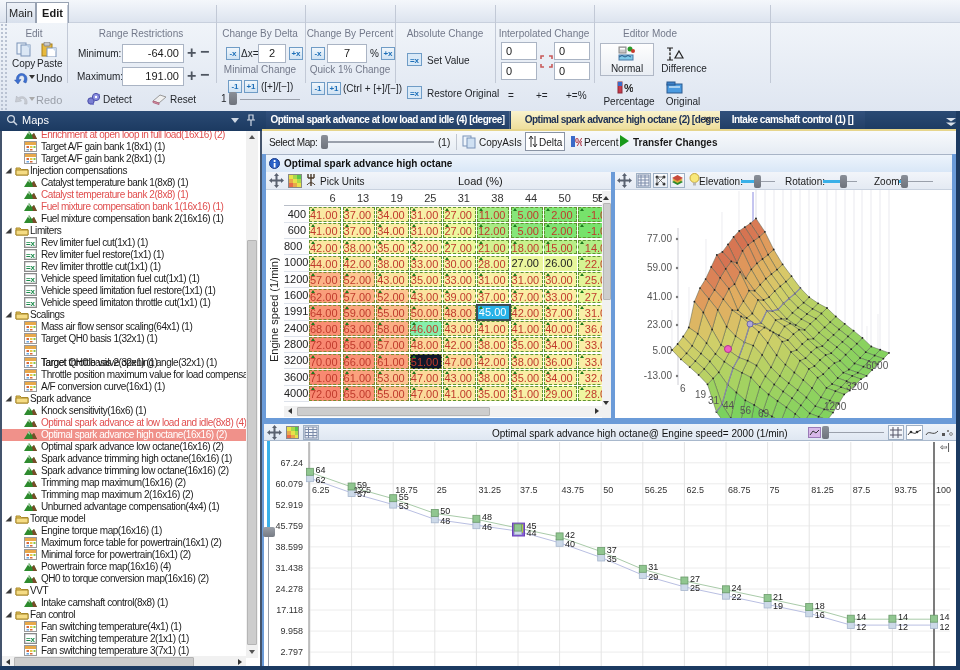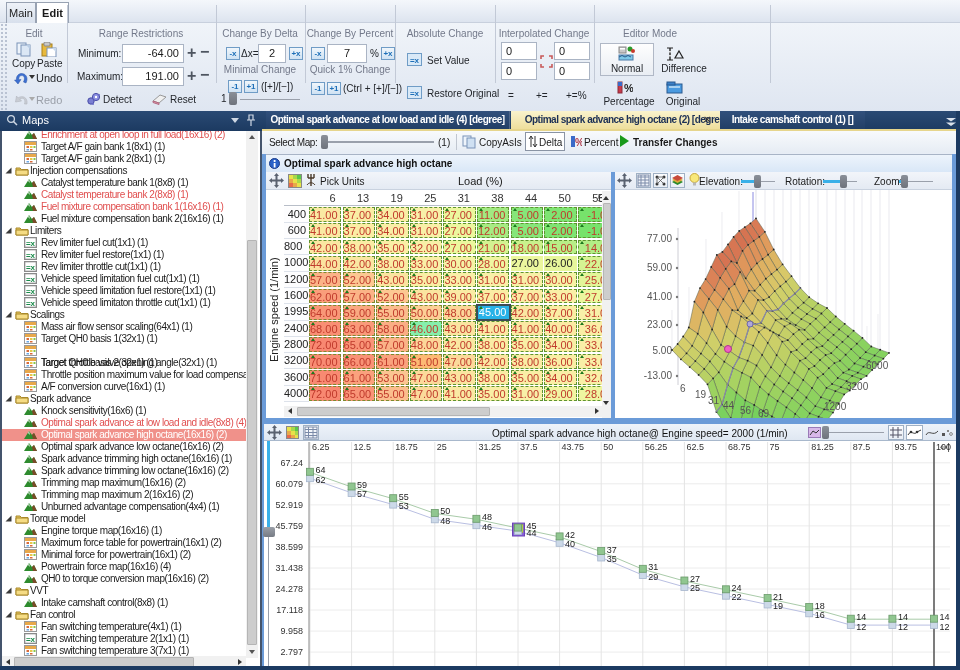--- a/index.html
+++ b/index.html
@@ -29,21 +29,21 @@
 #tbl-toolbar{position:absolute;left:266px;top:172px;width:345px;height:18px;background:linear-gradient(#f2f5fa,#e4eaf3);border-bottom:1px solid #c9d2df;}
 #td-toolbar{position:absolute;left:615px;top:172px;width:337px;height:18px;background:linear-gradient(#f2f5fa,#e4eaf3);border-bottom:1px solid #c9d2df;}
 .bluev{position:absolute;background:#6b9bd8;}
 .hnum{position:absolute;font-size:11px;color:#333;text-align:right;}
 .rowlab{position:absolute;font-size:11px;color:#222;text-align:right;background:#fdfdfe;border-bottom:1px solid #dde2ea;line-height:15px;}
 .cell{position:absolute;font-size:11px;text-align:right;color:#c23a2a;line-height:14px;}
 .cell .arr{position:absolute;left:1px;top:0;width:0;height:0;border-left:2.5px solid transparent;border-right:2.5px solid transparent;border-bottom:3.5px solid #1e7a1e;}
 #bottombar{position:absolute;left:264px;top:424px;width:692px;height:17px;background:linear-gradient(#eef3fa,#dfe7f2);border-bottom:1px solid #a8b8cc;}
 #chartarea{position:absolute;left:264px;top:441px;width:692px;height:225px;background:#fff;}
 .toolbox{position:absolute;border:1px solid #9fb0c4;background:linear-gradient(#fbfcfe,#e9eef5);}
-.xlab{position:absolute;font-size:9px;color:#333;}
+.xlab{position:absolute;font-size:9px;color:#333;margin-top:43px;}
 .ylab{position:absolute;font-size:9px;color:#333;text-align:right;}
 </style></head><body>
 
 <div id="tabrow">
     <div id="tab-main" class="rtab">Main</div>
     <div id="tab-edit" class="rtab">Edit</div>
   </div>
 <div id="ribbon">
     <div class="dots"></div>
   </div>
@@ -642,21 +642,21 @@
 <div class="rowlab" style="left:284px;top:288.0px;width:25px;height:16.3px;padding-right:3px;">1600</div>
 <div class="cell" style="left:309.0px;top:288.5px;width:32.4px;height:14.9px;background:rgb(250,158,123);border:1px dashed #7c8a2e;color:#c03a2c;padding-right:3px;"><span class="arr"></span>62.00</div>
 <div class="cell" style="left:342.6px;top:288.5px;width:32.4px;height:14.9px;background:rgb(251,179,135);border:1px dashed #7c8a2e;color:#c03a2c;padding-right:3px;"><span class="arr"></span>57.00</div>
 <div class="cell" style="left:376.2px;top:288.5px;width:32.4px;height:14.9px;background:rgb(252,200,146);border:1px dashed #7c8a2e;color:#c03a2c;padding-right:3px;"><span class="arr"></span>52.00</div>
 <div class="cell" style="left:409.8px;top:288.5px;width:32.4px;height:14.9px;background:rgb(250,228,160);border:1px dashed #5f9430;color:#c03a2c;padding-right:3px;"><span class="arr"></span>43.00</div>
 <div class="cell" style="left:443.4px;top:288.5px;width:32.4px;height:14.9px;background:rgb(250,235,164);border:1px dashed #5f9430;color:#c03a2c;padding-right:3px;"><span class="arr"></span>39.00</div>
 <div class="cell" style="left:477.0px;top:288.5px;width:32.4px;height:14.9px;background:rgb(250,237,164);border:1px dashed #5f9430;color:#c03a2c;padding-right:3px;"><span class="arr"></span>37.00</div>
 <div class="cell" style="left:510.6px;top:288.5px;width:32.4px;height:14.9px;background:rgb(250,237,164);border:1px dashed #5f9430;color:#c03a2c;padding-right:3px;"><span class="arr"></span>37.00</div>
 <div class="cell" style="left:544.2px;top:288.5px;width:32.4px;height:14.9px;background:rgb(249,239,167);border:1px dashed #5f9430;color:#c03a2c;padding-right:3px;"><span class="arr"></span>33.00</div>
 <div class="cell" style="left:577.8px;top:288.5px;width:32.4px;height:14.9px;background:rgb(236,247,158);border:1px dashed #5f9430;color:#c03a2c;padding-right:3px;"><span class="arr"></span>27.0</div>
-<div class="rowlab" style="left:284px;top:304.3px;width:25px;height:16.3px;padding-right:3px;">1995</div>
+<div class="rowlab" style="left:284px;top:304.3px;width:25px;height:16.3px;padding-right:3px;">1991</div>
 <div class="cell" style="left:309.0px;top:304.8px;width:32.4px;height:14.9px;background:rgb(249,151,120);border:1px dashed #7c8a2e;color:#c03a2c;padding-right:3px;"><span class="arr"></span>64.00</div>
 <div class="cell" style="left:342.6px;top:304.8px;width:32.4px;height:14.9px;background:rgb(250,169,129);border:1px dashed #7c8a2e;color:#c03a2c;padding-right:3px;"><span class="arr"></span>59.00</div>
 <div class="cell" style="left:376.2px;top:304.8px;width:32.4px;height:14.9px;background:rgb(251,189,141);border:1px dashed #7c8a2e;color:#c03a2c;padding-right:3px;"><span class="arr"></span>55.00</div>
 <div class="cell" style="left:409.8px;top:304.8px;width:32.4px;height:14.9px;background:rgb(252,208,150);border:1px dashed #7c8a2e;color:#c03a2c;padding-right:3px;"><span class="arr"></span>50.00</div>
 <div class="cell" style="left:443.4px;top:304.8px;width:32.4px;height:14.9px;background:rgb(252,214,153);border:1px dashed #5f9430;color:#c03a2c;padding-right:3px;"><span class="arr"></span>48.00</div>
 <div class="cell" style="left:476.0px;top:303.8px;width:35.4px;height:16.9px;background:#27b2e8;border:2px solid #3c4c55;color:#fff;padding-right:3px;line-height:13px;"><span class="arr"></span>45.00</div>
 <div class="cell" style="left:510.6px;top:304.8px;width:32.4px;height:14.9px;background:rgb(250,231,162);border:1px dashed #5f9430;color:#c03a2c;padding-right:3px;"><span class="arr"></span>42.00</div>
 <div class="cell" style="left:544.2px;top:304.8px;width:32.4px;height:14.9px;background:rgb(250,237,164);border:1px dashed #5f9430;color:#c03a2c;padding-right:3px;"><span class="arr"></span>37.00</div>
 <div class="cell" style="left:577.8px;top:304.8px;width:32.4px;height:14.9px;background:rgb(248,240,168);border:1px dashed #5f9430;color:#c03a2c;padding-right:3px;"><span class="arr"></span>31.0</div>
 <div class="rowlab" style="left:284px;top:320.6px;width:25px;height:16.3px;padding-right:3px;">2400</div>
@@ -676,21 +676,21 @@
 <div class="cell" style="left:409.8px;top:337.4px;width:32.4px;height:14.9px;background:rgb(252,214,153);border:1px dashed #5f9430;color:#c03a2c;padding-right:3px;"><span class="arr"></span>48.00</div>
 <div class="cell" style="left:443.4px;top:337.4px;width:32.4px;height:14.9px;background:rgb(250,231,162);border:1px dashed #5f9430;color:#c03a2c;padding-right:3px;"><span class="arr"></span>42.00</div>
 <div class="cell" style="left:477.0px;top:337.4px;width:32.4px;height:14.9px;background:rgb(250,236,164);border:1px dashed #5f9430;color:#c03a2c;padding-right:3px;"><span class="arr"></span>38.00</div>
 <div class="cell" style="left:510.6px;top:337.4px;width:32.4px;height:14.9px;background:rgb(249,238,165);border:1px dashed #5f9430;color:#c03a2c;padding-right:3px;"><span class="arr"></span>35.00</div>
 <div class="cell" style="left:544.2px;top:337.4px;width:32.4px;height:14.9px;background:rgb(249,238,166);border:1px dashed #5f9430;color:#c03a2c;padding-right:3px;"><span class="arr"></span>34.00</div>
 <div class="cell" style="left:577.8px;top:337.4px;width:32.4px;height:14.9px;background:rgb(249,239,167);border:1px dashed #5f9430;color:#c03a2c;padding-right:3px;"><span class="arr"></span>33.0</div>
 <div class="rowlab" style="left:284px;top:353.2px;width:25px;height:16.3px;padding-right:3px;">3200</div>
 <div class="cell" style="left:309.0px;top:353.7px;width:32.4px;height:14.9px;background:rgb(248,139,115);border:1px dashed #7c8a2e;color:#c03a2c;padding-right:3px;"><span class="arr"></span>70.00</div>
 <div class="cell" style="left:342.6px;top:353.7px;width:32.4px;height:14.9px;background:rgb(249,146,118);border:1px dashed #7c8a2e;color:#c03a2c;padding-right:3px;"><span class="arr"></span>66.00</div>
 <div class="cell" style="left:376.2px;top:353.7px;width:32.4px;height:14.9px;background:rgb(250,161,125);border:1px dashed #7c8a2e;color:#c03a2c;padding-right:3px;"><span class="arr"></span>61.00</div>
-<div class="cell" style="left:409.8px;top:353.7px;width:32.4px;height:14.9px;background:#fdba74;border:1px dashed #7c8a2e;color:#c03a2c;padding-right:3px;"><span class="arr"></span>51.00</div>
+<div class="cell" style="left:409.8px;top:353.7px;width:32.4px;height:14.9px;background:#0f172a;border:1px dashed #7c8a2e;color:#c03a2c;padding-right:3px;"><span class="arr"></span>51.00</div>
 <div class="cell" style="left:443.4px;top:353.7px;width:32.4px;height:14.9px;background:rgb(251,218,155);border:1px dashed #5f9430;color:#c03a2c;padding-right:3px;"><span class="arr"></span>47.00</div>
 <div class="cell" style="left:477.0px;top:353.7px;width:32.4px;height:14.9px;background:rgb(250,231,162);border:1px dashed #5f9430;color:#c03a2c;padding-right:3px;"><span class="arr"></span>42.00</div>
 <div class="cell" style="left:510.6px;top:353.7px;width:32.4px;height:14.9px;background:rgb(250,236,164);border:1px dashed #5f9430;color:#c03a2c;padding-right:3px;"><span class="arr"></span>38.00</div>
 <div class="cell" style="left:544.2px;top:353.7px;width:32.4px;height:14.9px;background:rgb(250,238,165);border:1px dashed #5f9430;color:#c03a2c;padding-right:3px;"><span class="arr"></span>36.00</div>
 <div class="cell" style="left:577.8px;top:353.7px;width:32.4px;height:14.9px;background:rgb(249,239,167);border:1px dashed #5f9430;color:#c03a2c;padding-right:3px;"><span class="arr"></span>33.0</div>
 <div class="rowlab" style="left:284px;top:369.5px;width:25px;height:16.3px;padding-right:3px;">3600</div>
 <div class="cell" style="left:309.0px;top:370.0px;width:32.4px;height:14.9px;background:rgb(248,138,114);border:1px dashed #7c8a2e;color:#c03a2c;padding-right:3px;"><span class="arr"></span>71.00</div>
 <div class="cell" style="left:342.6px;top:370.0px;width:32.4px;height:14.9px;background:rgb(250,161,125);border:1px dashed #7c8a2e;color:#c03a2c;padding-right:3px;"><span class="arr"></span>61.00</div>
 <div class="cell" style="left:376.2px;top:370.0px;width:32.4px;height:14.9px;background:rgb(251,197,145);border:1px dashed #7c8a2e;color:#c03a2c;padding-right:3px;"><span class="arr"></span>53.00</div>
 <div class="cell" style="left:409.8px;top:370.0px;width:32.4px;height:14.9px;background:rgb(251,218,155);border:1px dashed #5f9430;color:#c03a2c;padding-right:3px;"><span class="arr"></span>47.00</div>

